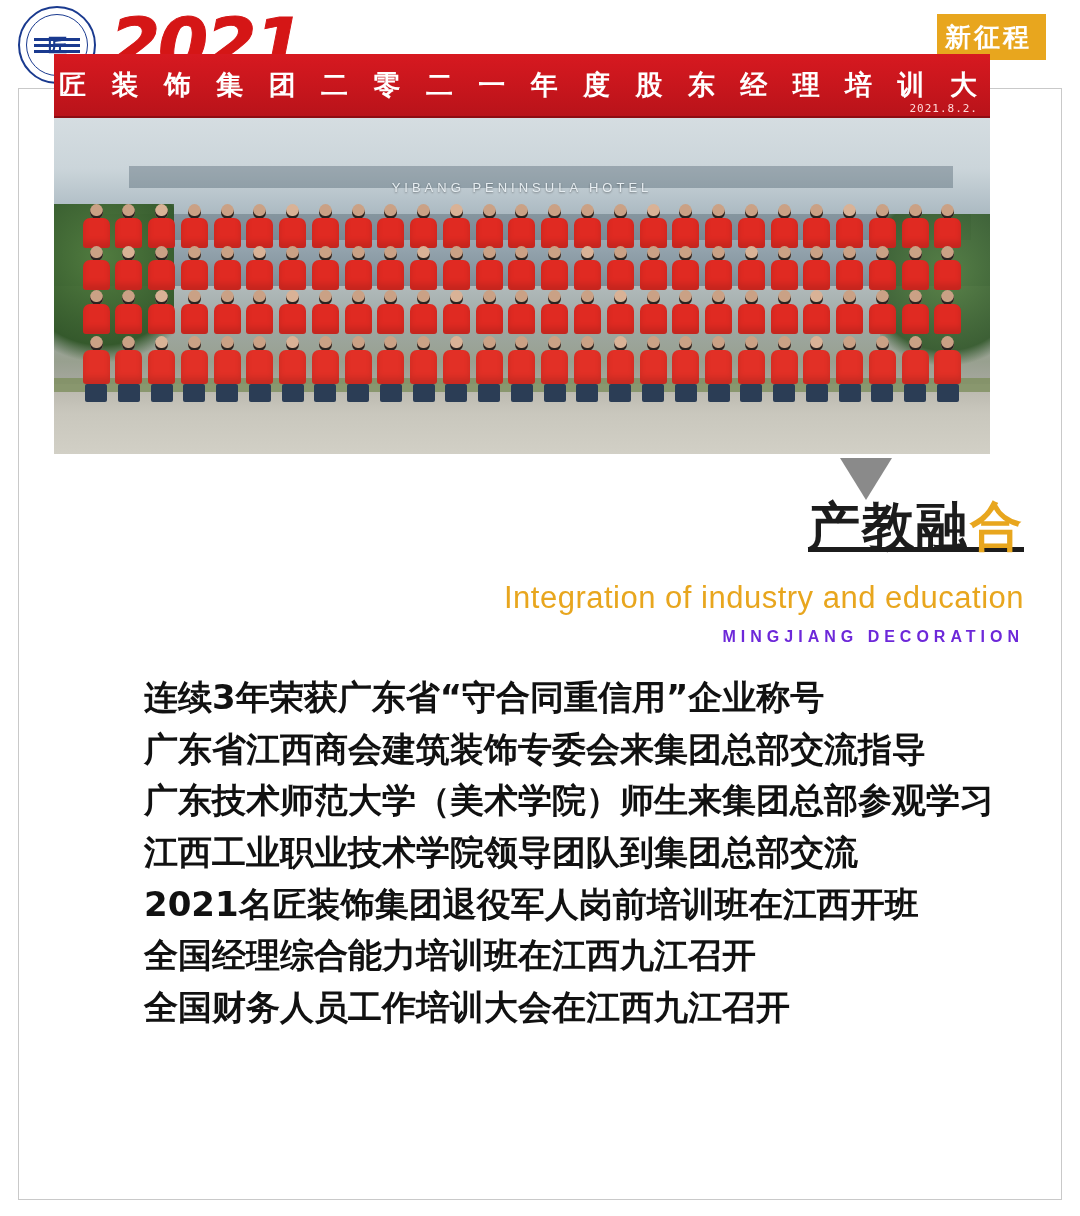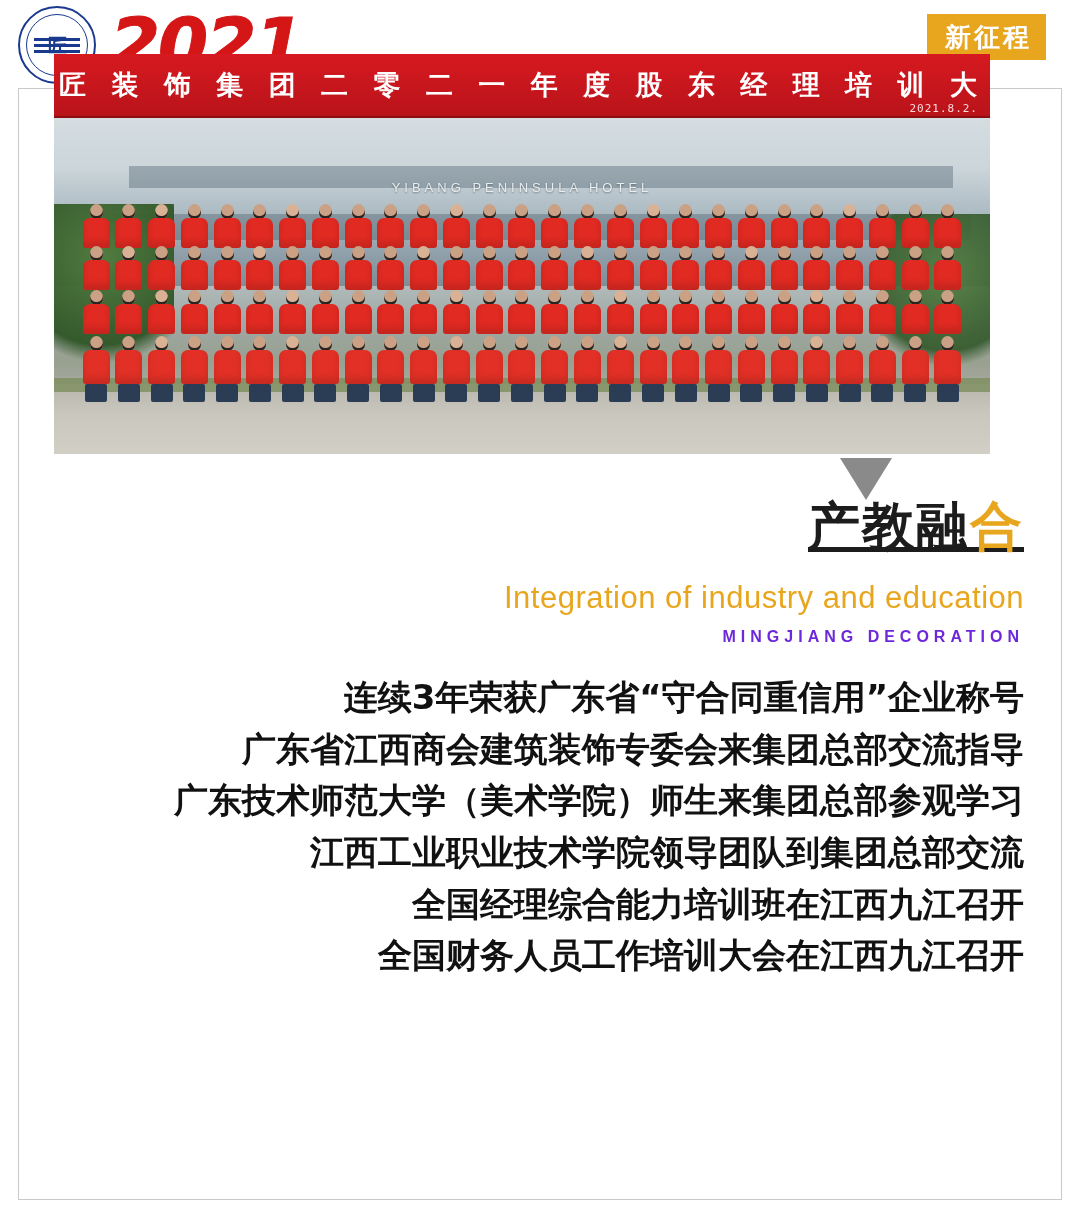--- a/index.html
+++ b/index.html
@@ -88,21 +88,21 @@
 
   .header-tag {
     position: absolute;
     right: 34px;
     top: 14px;
     background: #e8a61e;
     color: #ffffff;
     font-size: 26px;
     font-weight: bold;
     letter-spacing: 3px;
-    padding: 10px 14px 10px 18px;
+    padding: 10px 14px 10px 8px;
     line-height: 1;
     font-family: "DejaVu Sans", "Liberation Sans", sans-serif;
   }
 
   
   .page-frame {
     position: absolute;
     left: 18px;
     top: 88px;
     width: 1044px;
@@ -327,21 +327,21 @@
     font-family: "Liberation Sans", sans-serif;
     white-space: nowrap;
   }
 
   
   .ach-list {
     position: absolute;
     right: 56px;
     top: 672px;
     width: 880px;
-    text-align: right;
+    text-align: left;
   }
   .ach-item {
     font-size: 34px;
     font-weight: bold;
     color: #111111;
     line-height: 1.52;
     letter-spacing: 0px;
     white-space: nowrap;
     font-family: "DejaVu Sans", "Liberation Sans", sans-serif;
   }
@@ -834,15 +834,16 @@
 
 <div class="title-en">Integration of industry and education</div>
 
 <div class="title-brand">MINGJIANG DECORATION</div>
 
 <div class="ach-list">
   <div class="ach-item">连续3年荣获广东省“守合同重信用”企业称号</div>
   <div class="ach-item">广东省江西商会建筑装饰专委会来集团总部交流指导</div>
   <div class="ach-item">广东技术师范大学（美术学院）师生来集团总部参观学习</div>
   <div class="ach-item">江西工业职业技术学院领导团队到集团总部交流</div>
+  <div class="ach-item">2021名匠装饰集团退役军人岗前培训班在江西开班</div>
   <div class="ach-item">全国经理综合能力培训班在江西九江召开</div>
   <div class="ach-item">全国财务人员工作培训大会在江西九江召开</div>
 </div>
 
 </body></html>

